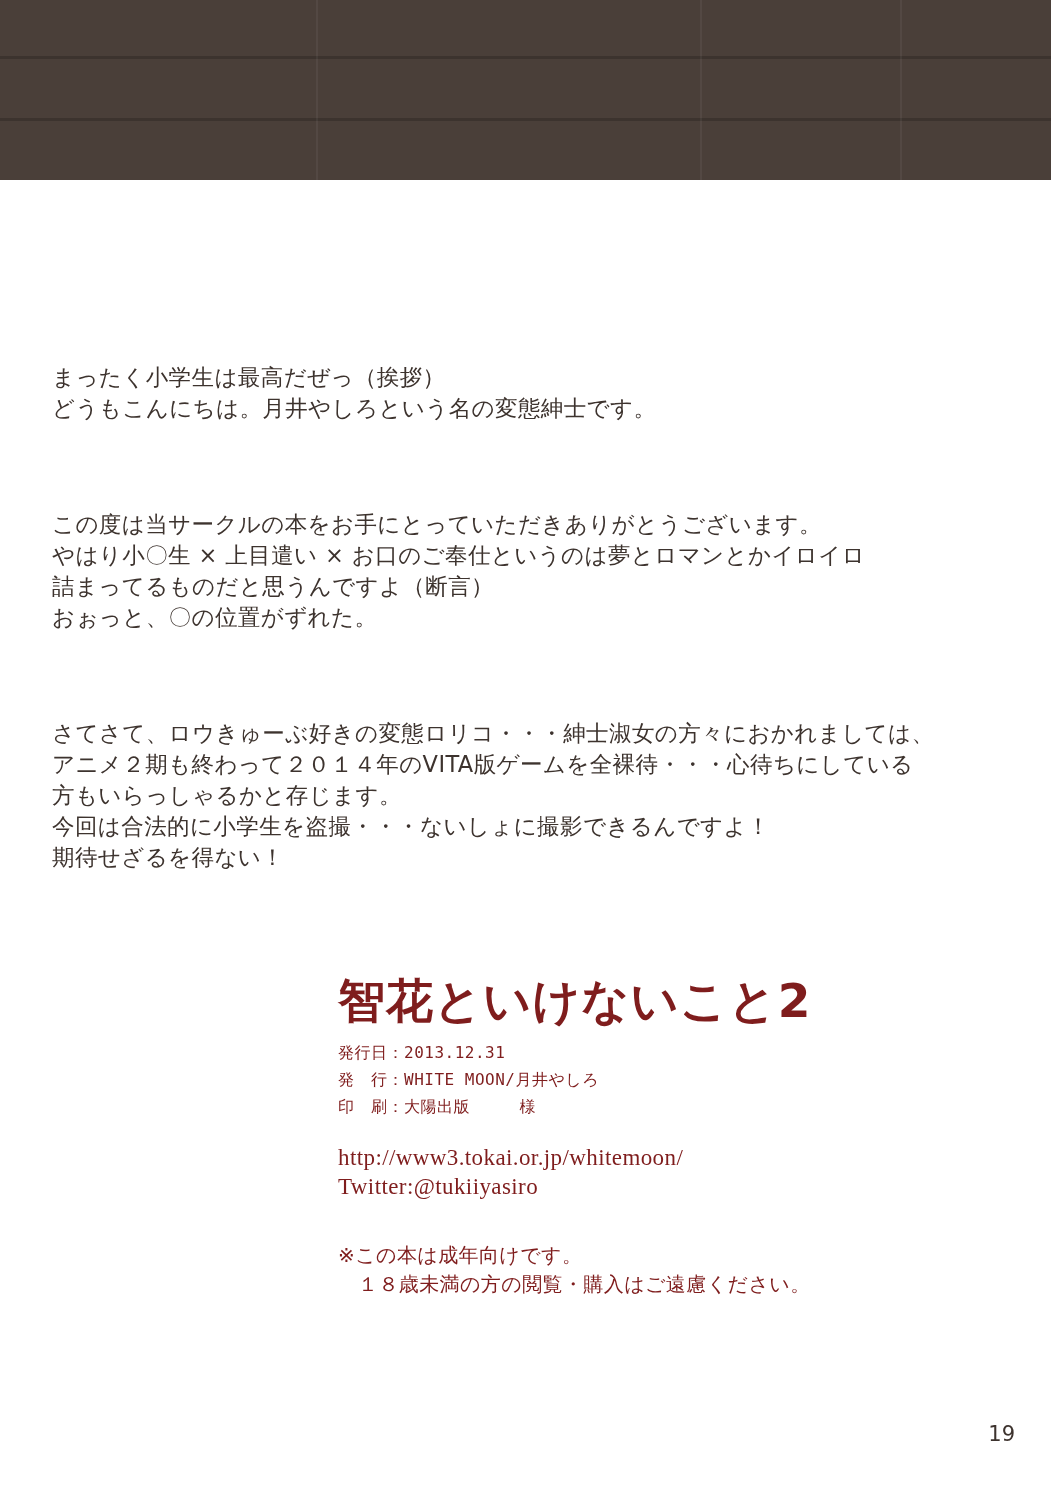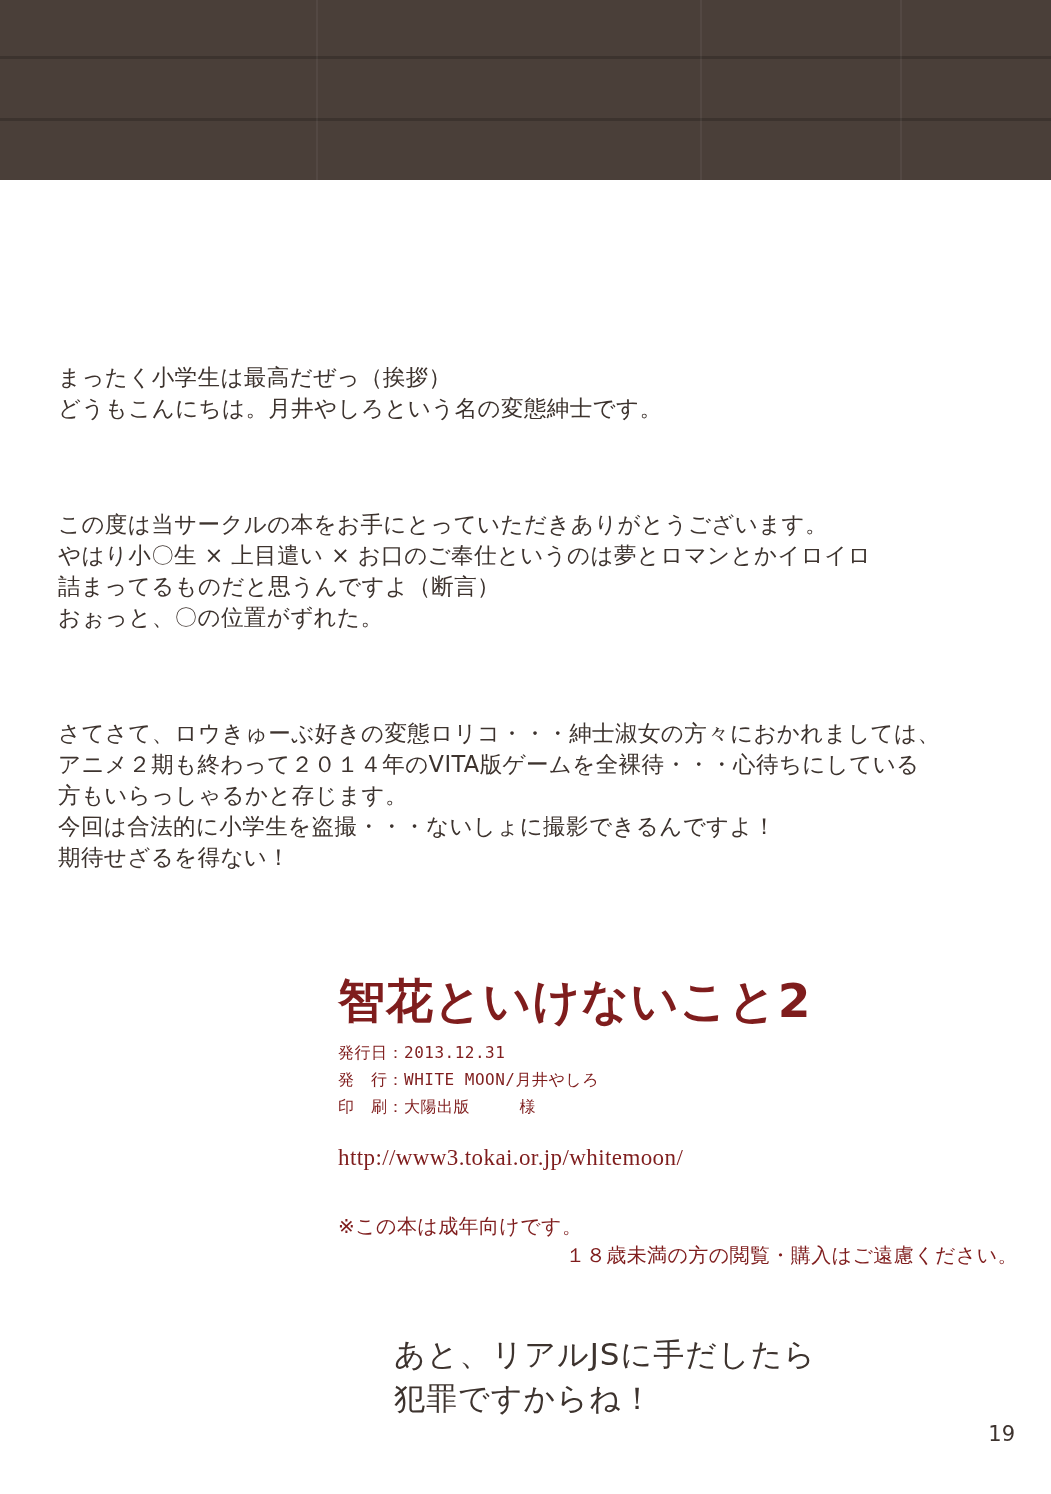--- a/index.html
+++ b/index.html
@@ -45,21 +45,21 @@
     width: 2px;
     background: rgba(255,255,255,0.05);
   }
   .top-band .vseam.v1 { left: 316px; }
   .top-band .vseam.v2 { left: 700px; }
   .top-band .vseam.v3 { left: 900px; }
 
   
   .afterword {
     position: absolute;
-    left: 58px;
+    left: 52px;
     top: 300px;
     width: 940px;
     color: #3d332e;
     font-size: 22.5px;
     line-height: 31px;
     letter-spacing: 0.4px;
     white-space: pre-wrap;
   }
   .afterword p {
     margin: 0 0 23px 0;
@@ -97,21 +97,21 @@
     line-height: 29px;
     letter-spacing: 0.4px;
     margin-top: 23px;
   }
   .colophon-notice {
     font-size: 20px;
     line-height: 29px;
     letter-spacing: 0.4px;
     margin-top: 40px;
   }
-  .colophon-notice .indent { padding-left: 20px; display: block; text-align: right; }
+  .colophon-notice .indent { padding-left: 20px; display: block; }
 
   .closing {
     position: absolute;
     left: 394px;
     top: 1332px;
     width: 620px;
     color: #3d332e;
     font-size: 31px;
     line-height: 44px;
     letter-spacing: 1px;
@@ -156,27 +156,24 @@
 
   <div class="colophon">
     <div class="colophon-title">智花といけないこと2</div>
     <div class="colophon-lines">
       <div class="row">発行日：2013.12.31</div>
       <div class="row">発　行：WHITE MOON/月井やしろ</div>
       <div class="row">印　刷：大陽出版　　　様</div>
     </div>
     <div class="colophon-contact">
       <div>http://www3.tokai.or.jp/whitemoon/</div>
+      <div>Twitter:@tukiiyasiro</div>
     </div>
     <div class="colophon-notice">
       <span>※この本は成年向けです。</span>
       <span class="indent">１８歳未満の方の閲覧・購入はご遠慮ください。</span>
     </div>
   </div>
 
-  <div class="closing">
-    <span>あと、リアルJSに手だしたら</span>
-    <span class="l2">犯罪ですからね！</span>
-  </div>
 
   <div class="page-number">19</div>
 
 </div>
 
 </body></html>

